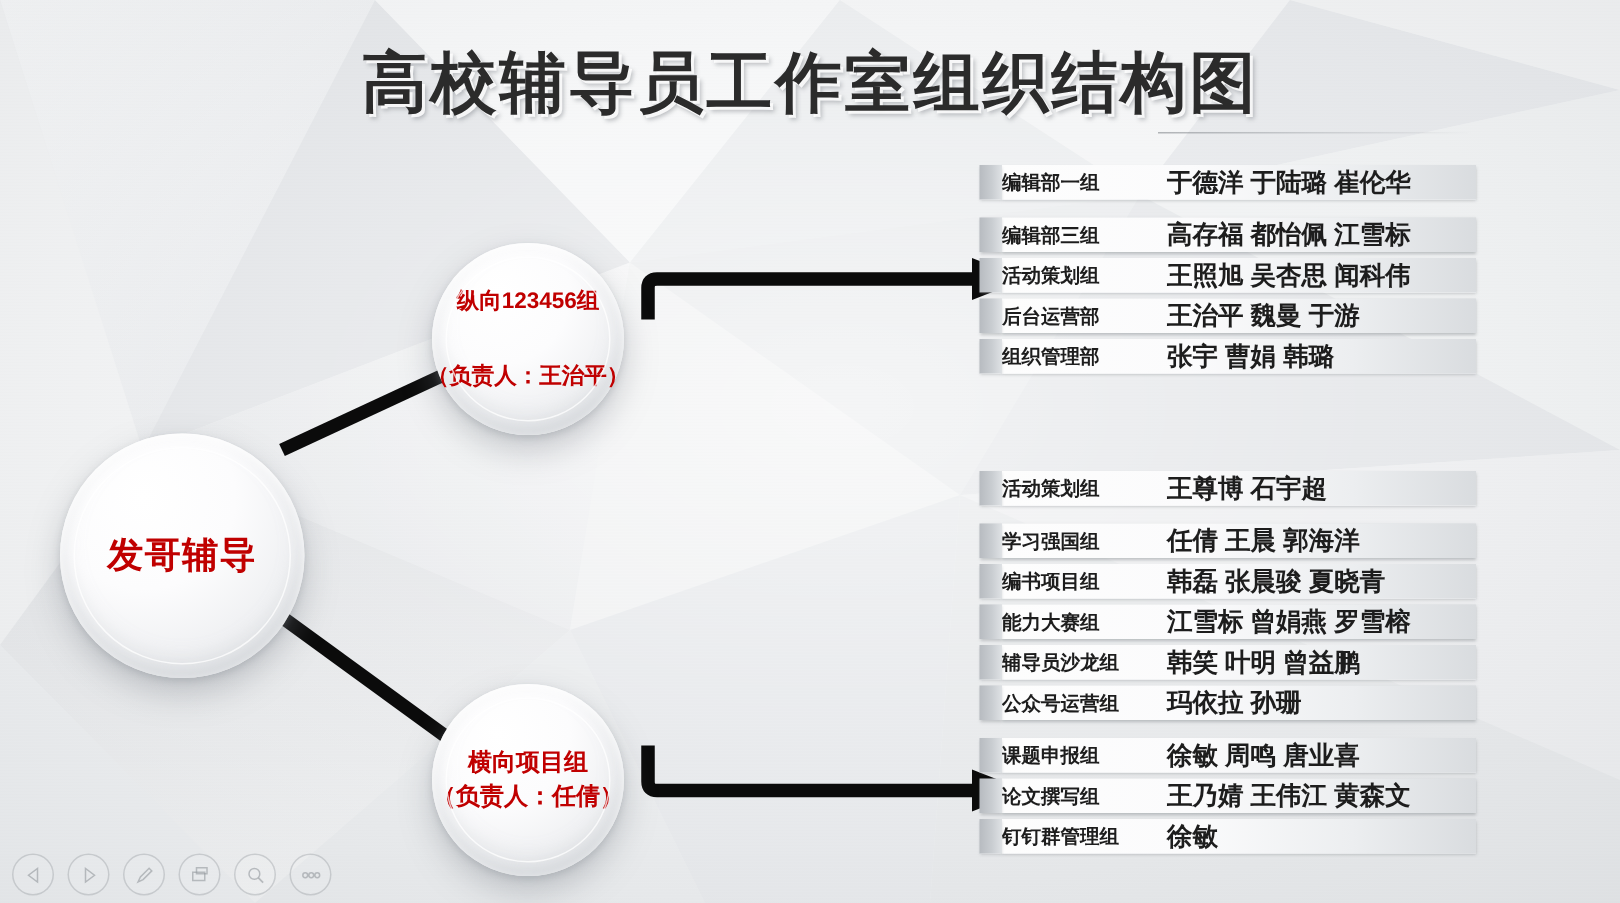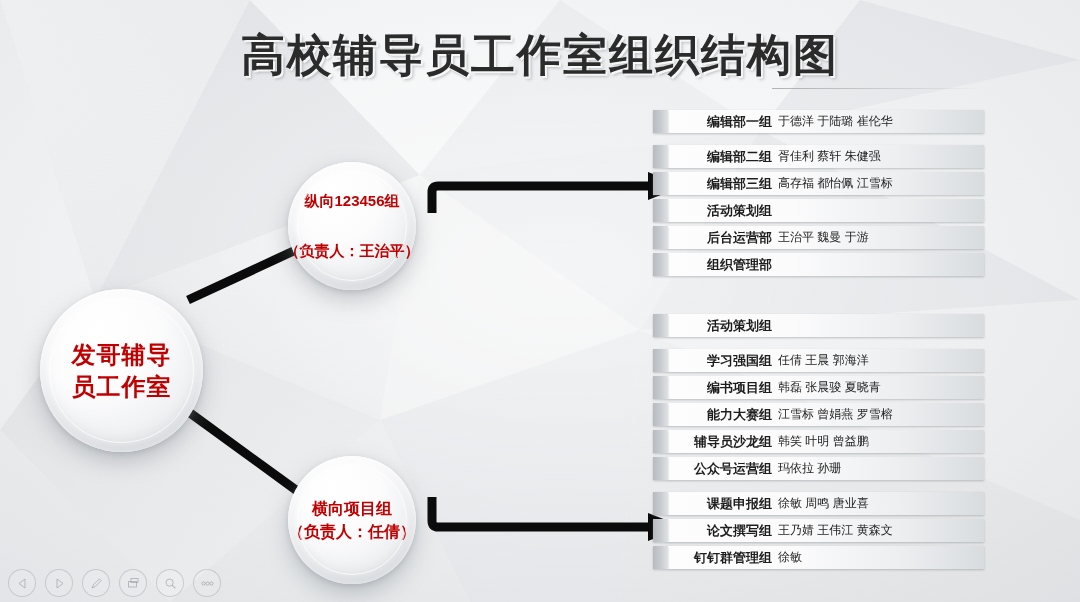--- a/index.html
+++ b/index.html
@@ -91,26 +91,26 @@
     height:23px;margin-bottom:4px;
     background:linear-gradient(90deg,#fdfdfd 0%,#fbfbfc 40%,#eceef0 74%,#d9dcdf 100%);
     box-shadow:0 1px 2px rgba(125,130,136,.45);
   }
   .row::before{
     content:"";position:absolute;left:-15px;top:0;width:15px;height:100%;
     background:linear-gradient(90deg,#b7bbc0 0%,#c9cdd1 55%,#dfe2e5 100%);
     box-shadow:0 1px 2px rgba(125,130,136,.40);
   }
   .row .grp{
-    width:104px;flex:0 0 104px;text-align:right;
+    width:104px;flex:0 0 104px;text-align:left;
     font-size:13px;font-weight:bold;color:#1d1d1d;white-space:nowrap;
     letter-spacing:0px;
   }
   .row .mem{
-    flex:1;font-size:12px;font-weight:normal;color:#1d1d1d;white-space:nowrap;
+    flex:1;font-size:17px;font-weight:bold;color:#1d1d1d;white-space:nowrap;
     padding-left:6px;letter-spacing:0px;
   }
   .row.gap{margin-bottom:12px;}
 
   
   .toolbar{
     position:absolute;left:8px;bottom:4px;height:30px;
     display:flex;align-items:center;gap:9px;z-index:8;
   }
   .tbtn{
@@ -181,61 +181,59 @@
 
     <path d="M 432 213 L 432 192 Q 432 186 438 186 L 652 186" fill="none" stroke="#0b0b0b" stroke-width="9" stroke-linecap="butt"></path>
     <polygon points="648,172 684,186 648,200" fill="#0b0b0b"></polygon>
 
     <path d="M 432 497 L 432 521 Q 432 527 438 527 L 652 527" fill="none" stroke="#0b0b0b" stroke-width="9" stroke-linecap="butt"></path>
     <polygon points="648,513 684,527 648,541" fill="#0b0b0b"></polygon>
   </svg>
 
   <div class="circle" id="circle-root">
     <span class="ln">发哥辅导</span>
-    <span class="ln">员工作室</span>
   </div>
 
   <div class="circle" id="circle-vertical">
     <span class="ln2">纵向123456组</span>
     <span class="ln2">（负责人：王治平）</span>
   </div>
 
   <div class="circle" id="circle-horizontal">
     <span class="ln2">横向项目组</span>
     <span class="ln2">（负责人：任倩）</span>
   </div>
 
   <div class="table" id="table-top">
       <div class="row gap">
         <div class="grp">编辑部一组</div>
         <div class="mem">于德洋 于陆璐 崔伦华</div>
       </div>
       <div class="row">
-        <div class="grp">编辑部二组</div>
-        <div class="mem">胥佳利 蔡轩 朱健强</div>
-      </div>
-      <div class="row">
         <div class="grp">编辑部三组</div>
         <div class="mem">高存福 都怡佩 江雪标</div>
       </div>
       <div class="row">
         <div class="grp">活动策划组</div>
+        <div class="mem">王照旭 吴杏思 闻科伟</div>
       </div>
       <div class="row">
         <div class="grp">后台运营部</div>
         <div class="mem">王治平 魏曼 于游</div>
       </div>
       <div class="row">
         <div class="grp">组织管理部</div>
+        <div class="mem">张宇 曹娟 韩璐</div>
       </div>
     </div>
 
   <div class="table" id="table-bottom">
       <div class="row gap">
         <div class="grp">活动策划组</div>
+        <div class="mem">王尊博 石宇超</div>
       </div>
       <div class="row">
         <div class="grp">学习强国组</div>
         <div class="mem">任倩 王晨 郭海洋</div>
       </div>
       <div class="row">
         <div class="grp">编书项目组</div>
         <div class="mem">韩磊 张晨骏 夏晓青</div>
       </div>
       <div class="row">

